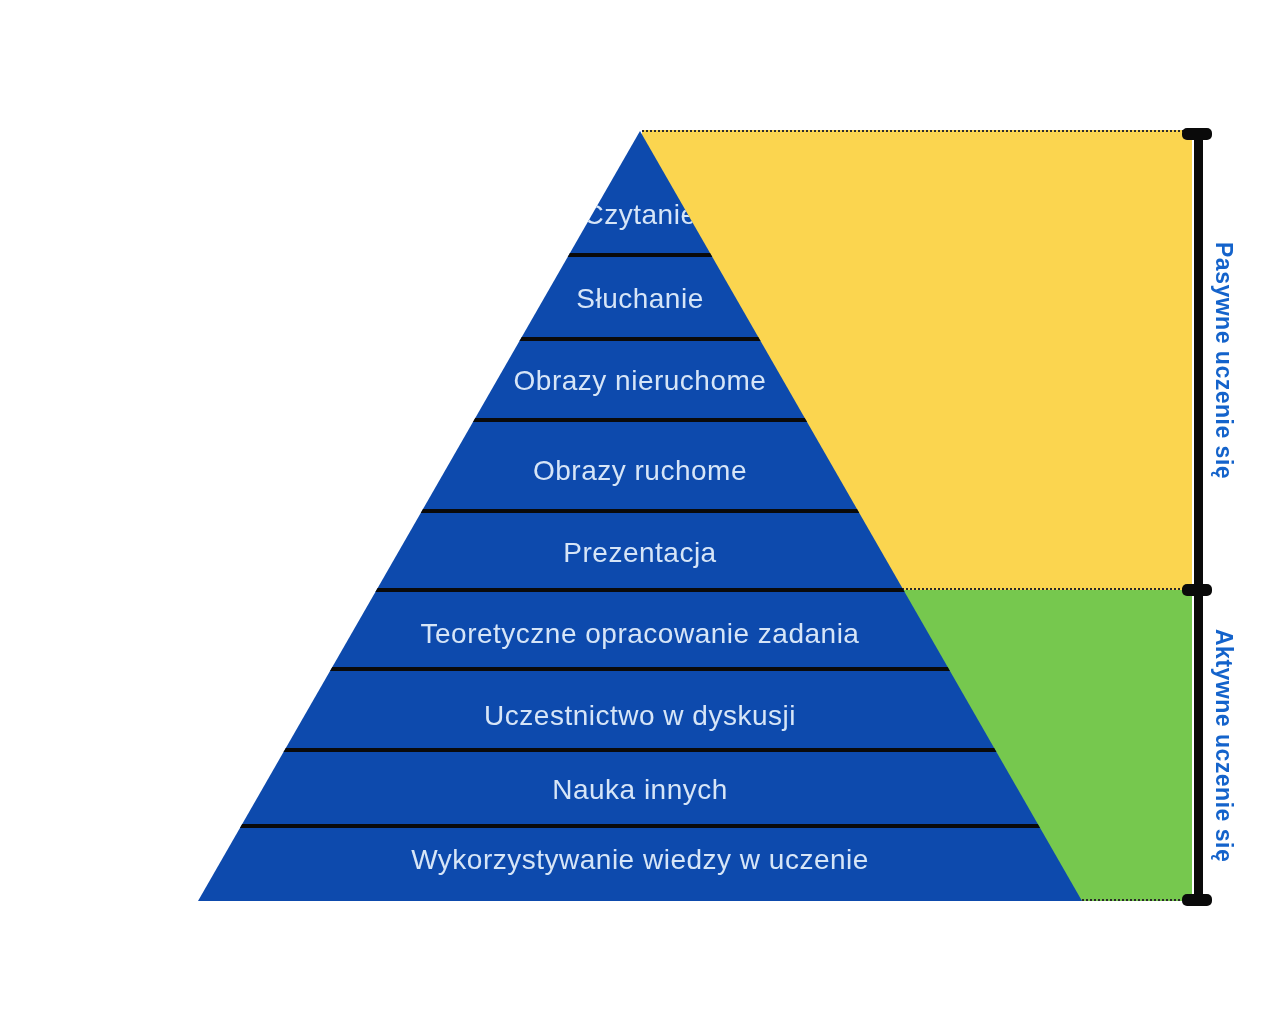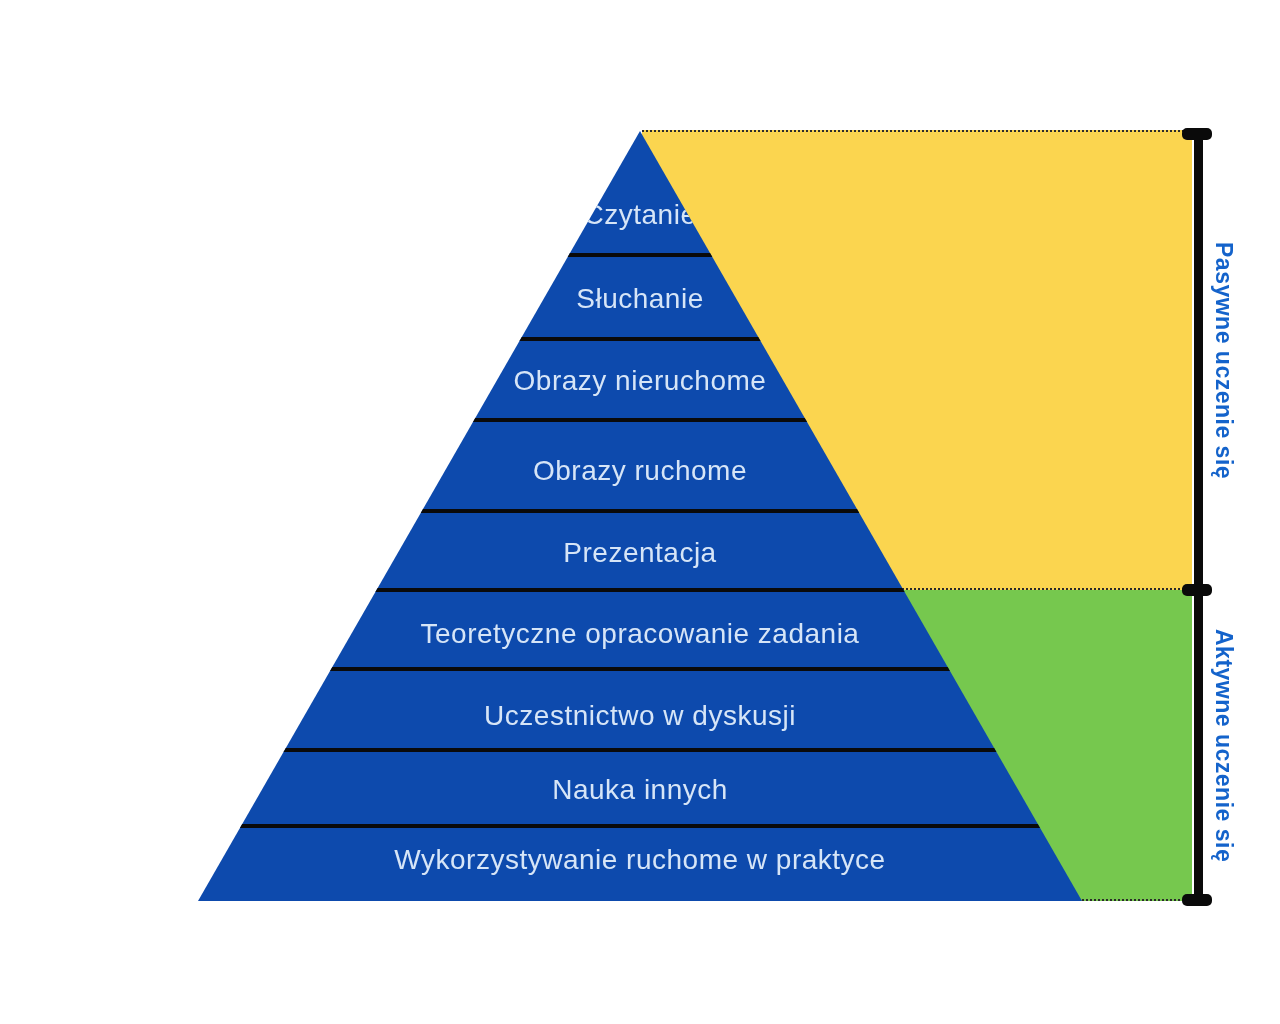--- a/index.html
+++ b/index.html
@@ -123,21 +123,21 @@
     <div class="divider" style="top:824px"></div>
 
     <div class="level-label" style="top:195px">Czytanie</div>
     <div class="level-label" style="top:279px">Słuchanie</div>
     <div class="level-label" style="top:361px">Obrazy nieruchome</div>
     <div class="level-label" style="top:451px">Obrazy ruchome</div>
     <div class="level-label" style="top:533px">Prezentacja</div>
     <div class="level-label" style="top:614px">Teoretyczne opracowanie zadania</div>
     <div class="level-label" style="top:696px">Uczestnictwo w dyskusji</div>
     <div class="level-label" style="top:770px">Nauka innych</div>
-    <div class="level-label" style="top:840px">Wykorzystywanie ruchome w praktyce</div>
+    <div class="level-label" style="top:840px">Wykorzystywanie wiedzy w uczenie</div>
   </div>
 
   <div class="bracket-line"></div>
   <div class="bracket-cap cap-top"></div>
   <div class="bracket-cap cap-middle"></div>
   <div class="bracket-cap cap-bottom"></div>
 
   <div class="side-label side-label-passive">Pasywne uczenie się</div>
   <div class="side-label side-label-active">Aktywne uczenie się</div>
 

